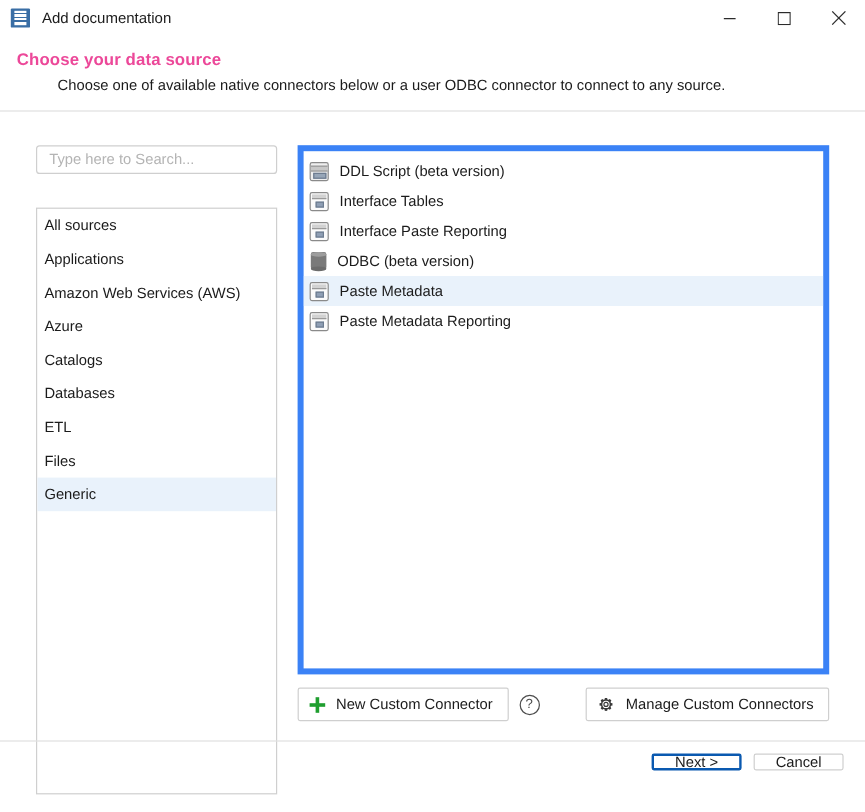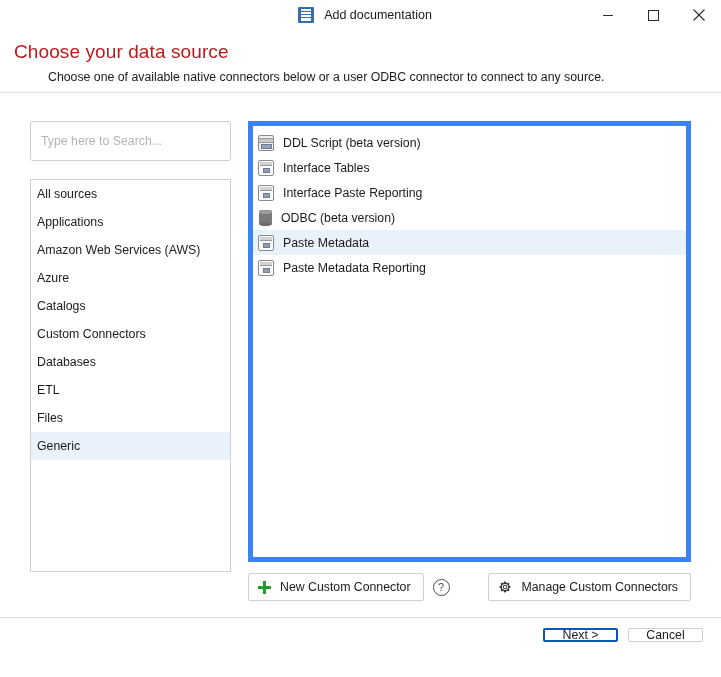--- a/index.html
+++ b/index.html
@@ -18,21 +18,20 @@
   }
 
   
   .titlebar {
     height: 30px;
     display: flex;
     align-items: center;
     background: #ffffff;
     border-bottom: 1px solid #ffffff;
     position: relative;
-    justify-content: center;
   }
   .title-icon {
     width: 16px;
     height: 16px;
     margin-left: 9px;
     margin-right: 10px;
     background: #3a6ea5;
     border-radius: 1px;
     position: relative;
     flex: 0 0 auto;
@@ -72,23 +71,23 @@
     font-size: 12px;
   }
   .win-btn svg { display: block; }
 
   
   .header {
     padding: 10px 0 0 0;
   }
   .header h1 {
     margin: 0 0 0 14px;
-    font-size: 19px;
-    font-weight: normal;
-    color: #b91c1c;
+    font-size: 14px;
+    font-weight: bold;
+    color: #ec4899;
     letter-spacing: 0.1px;
   }
   .header p {
     margin: 7px 0 0 48px;
     font-size: 12.3px;
     color: #1b1b1b;
   }
   .hr-top {
     position: absolute;
     left: 0; right: 0;
@@ -108,38 +107,38 @@
 
   
   .left-col {
     position: absolute;
     left: 30px;
     top: 28px;
     width: 201px;
   }
   .search-box {
     width: 100%;
-    height: 40px;
+    height: 24px;
     box-sizing: border-box;
     border: 1px solid #cfcfcf;
     border-radius: 3px;
     background: #ffffff;
     padding: 0 10px;
     font-family: "Liberation Sans", sans-serif;
     font-size: 12.3px;
     color: #1b1b1b;
     outline: none;
   }
   .search-box::placeholder {
     color: #b4b4b4;
   }
   .cat-list {
-    margin-top: 18px;
+    margin-top: 28px;
     width: 100%;
-    height: 393px;
+    height: 489px;
     box-sizing: border-box;
     border: 1px solid #cfcfcf;
     background: #ffffff;
     overflow: hidden;
   }
   .cat-item {
     height: 28px;
     line-height: 28px;
     padding-left: 6px;
     font-size: 12.3px;
@@ -393,21 +392,20 @@
 <div class="content">
 
   <div class="left-col">
     <input class="search-box" type="text" placeholder="Type here to Search..." style="">
     <div class="cat-list">
       <div class="cat-item">All sources</div>
       <div class="cat-item">Applications</div>
       <div class="cat-item">Amazon Web Services (AWS)</div>
       <div class="cat-item">Azure</div>
       <div class="cat-item">Catalogs</div>
-      <div class="cat-item">Custom Connectors</div>
       <div class="cat-item">Databases</div>
       <div class="cat-item">ETL</div>
       <div class="cat-item">Files</div>
       <div class="cat-item selected">Generic</div>
     </div>
   </div>
 
   <div class="right-col">
     <div class="conn-list">
 

